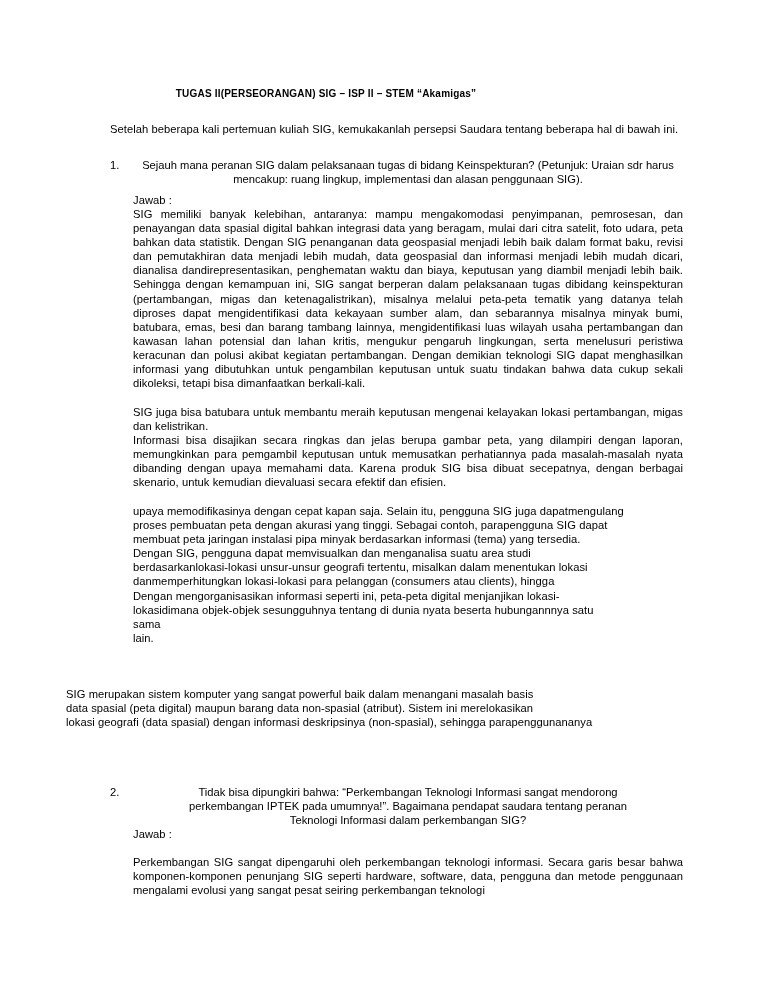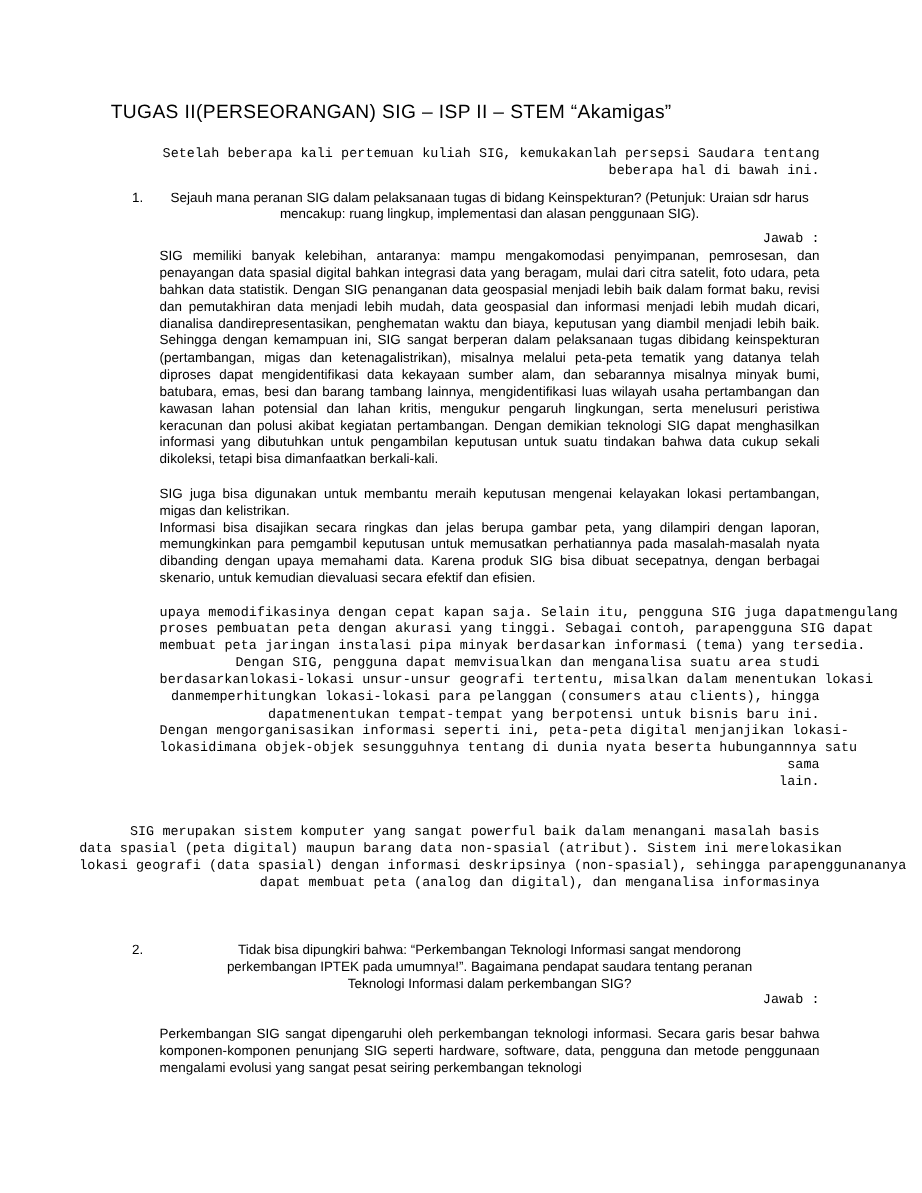--- a/index.html
+++ b/index.html
@@ -20,35 +20,36 @@
     background: #ffffff;
     overflow: hidden;
     box-sizing: border-box;
   }
   .doc-title {
     position: absolute;
     left: 0;
     top: 87px;
     width: 652px;
     text-align: center;
-    font-size: 16px;
+    font-size: 10px;
     line-height: 14px;
     letter-spacing: 0.02em;
     white-space: nowrap;
+    font-weight: bold;
   }
   
   .tblock {
     position: absolute;
     font-size: 11.2px;
     line-height: 14.1px;
     letter-spacing: 0.003em;
     word-spacing: 0.01em;
   }
   .just { text-align: justify; text-justify: inter-word; }
-  .left { text-align: right; font-family: Liberation Mono, monospace; }
+  .left { text-align: left; }
 
   
   .lvl-intro   { left: 110px; width: 573px; }
   .lvl-body    { left: 133px; width: 550px; }
   .lvl-outer   { left: 66px;  width: 617px; }
   .lvl-deep    { left: 165px; width: 518px; }
 
   .numrow {
     position: absolute;
     font-size: 11.2px;
@@ -79,43 +80,41 @@
 
   <div class="numrow lvl-intro" style="top:158px; width:573px;">
     <span class="num">1.</span>
     <span class="numtext">Sejauh mana peranan SIG dalam pelaksanaan tugas di bidang Keinspekturan? (Petunjuk: Uraian sdr harus mencakup: ruang lingkup, implementasi dan alasan penggunaan SIG).</span>
   </div>
 
   <div class="tblock lvl-body left" style="top:193px;">Jawab :</div>
 
   <div class="tblock lvl-body just" style="top:207px;">SIG memiliki banyak kelebihan, antaranya: mampu mengakomodasi penyimpanan, pemrosesan, dan penayangan data spasial digital bahkan integrasi data yang beragam, mulai dari citra satelit, foto udara, peta bahkan data statistik.  Dengan SIG penanganan data geospasial menjadi lebih baik dalam format baku, revisi dan pemutakhiran data menjadi lebih mudah, data geospasial dan informasi menjadi lebih mudah dicari, dianalisa dandirepresentasikan, penghematan waktu dan biaya, keputusan yang diambil menjadi lebih baik. Sehingga dengan kemampuan ini, SIG sangat berperan dalam pelaksanaan tugas dibidang keinspekturan (pertambangan, migas dan ketenagalistrikan), misalnya melalui peta-peta tematik yang datanya telah diproses dapat mengidentifikasi data kekayaan sumber alam, dan sebarannya misalnya minyak bumi, batubara, emas, besi dan barang tambang lainnya, mengidentifikasi luas wilayah usaha pertambangan dan kawasan lahan potensial dan lahan kritis, mengukur pengaruh lingkungan, serta menelusuri peristiwa keracunan dan polusi akibat kegiatan pertambangan. Dengan demikian teknologi SIG dapat menghasilkan informasi yang dibutuhkan untuk pengambilan keputusan untuk suatu tindakan bahwa data cukup sekali dikoleksi, tetapi bisa dimanfaatkan berkali-kali.</div>
 
-  <div class="tblock lvl-body just" style="top:405px;">SIG juga bisa digunakan untuk membantu meraih keputusan mengenai kelayakan lokasi pertambangan, migas dan kelistrikan.</div>
+  <div class="tblock lvl-body just" style="top:405px;">SIG juga bisa batubara untuk membantu meraih keputusan mengenai kelayakan lokasi pertambangan, migas dan kelistrikan.</div>
 
   <div class="tblock lvl-body just" style="top:433px;">Informasi bisa disajikan secara ringkas dan jelas berupa gambar peta, yang dilampiri dengan laporan, memungkinkan para pemgambil keputusan untuk memusatkan perhatiannya pada masalah-masalah nyata dibanding dengan upaya memahami data. Karena produk SIG bisa dibuat secepatnya, dengan berbagai skenario, untuk kemudian dievaluasi secara efektif dan efisien.</div>
 
   <div class="tblock lvl-body left" style="top:504px;">
     <div class="nowrapline">upaya memodifikasinya dengan cepat kapan saja. Selain itu, pengguna SIG juga dapatmengulang</div>
     <div class="nowrapline">proses pembuatan peta dengan akurasi yang tinggi. Sebagai contoh, parapengguna SIG dapat</div>
     <div class="nowrapline">membuat peta jaringan instalasi pipa minyak berdasarkan informasi (tema) yang tersedia.</div>
     <div class="nowrapline">Dengan SIG, pengguna dapat memvisualkan dan menganalisa suatu area studi</div>
     <div class="nowrapline">berdasarkanlokasi-lokasi unsur-unsur geografi tertentu, misalkan dalam menentukan lokasi</div>
     <div class="nowrapline">danmemperhitungkan lokasi-lokasi para pelanggan (consumers atau clients), hingga</div>
-    <div class="nowrapline">dapatmenentukan tempat-tempat yang berpotensi untuk bisnis baru ini.</div>
     <div class="nowrapline">Dengan mengorganisasikan informasi seperti ini, peta-peta digital menjanjikan lokasi-</div>
     <div class="nowrapline">lokasidimana objek-objek sesungguhnya tentang di dunia nyata beserta hubungannnya satu</div>
     <div class="nowrapline">sama</div>
     <div class="nowrapline">lain.</div>
   </div>
 
   <div class="tblock lvl-outer left" style="top:687px;">
     <div class="nowrapline">SIG merupakan sistem komputer yang sangat powerful baik dalam menangani masalah basis</div>
     <div class="nowrapline">data spasial (peta digital) maupun barang data non-spasial (atribut). Sistem ini merelokasikan</div>
     <div class="nowrapline">lokasi geografi (data spasial) dengan informasi deskripsinya (non-spasial), sehingga parapenggunananya</div>
-    <div class="nowrapline">dapat membuat peta (analog dan digital), dan menganalisa informasinya</div>
   </div>
 
 
   <div class="numrow lvl-intro" style="top:785px; width:573px;">
     <span class="num">2.</span>
     <span class="numtext">
       <span class="nowrapline" style="display:block;">Tidak bisa dipungkiri bahwa: “Perkembangan Teknologi Informasi sangat mendorong</span>
       <span class="nowrapline" style="display:block;">perkembangan IPTEK pada umumnya!”. Bagaimana pendapat saudara tentang peranan</span>
       <span class="nowrapline" style="display:block;">Teknologi Informasi dalam perkembangan SIG?</span>
     </span>

